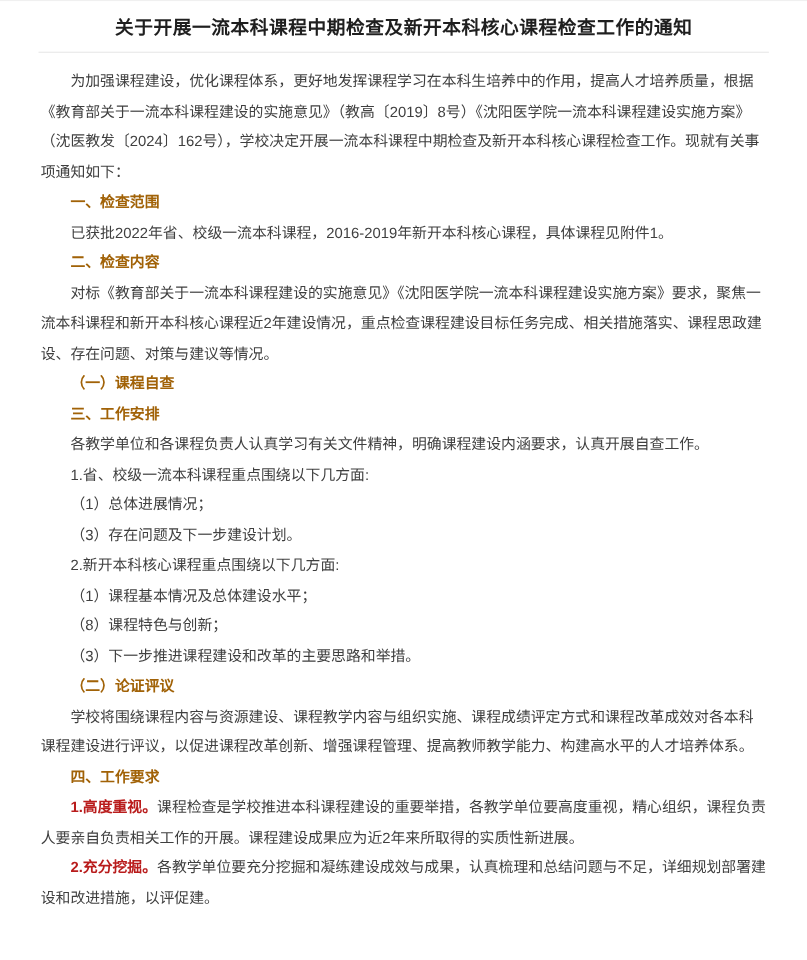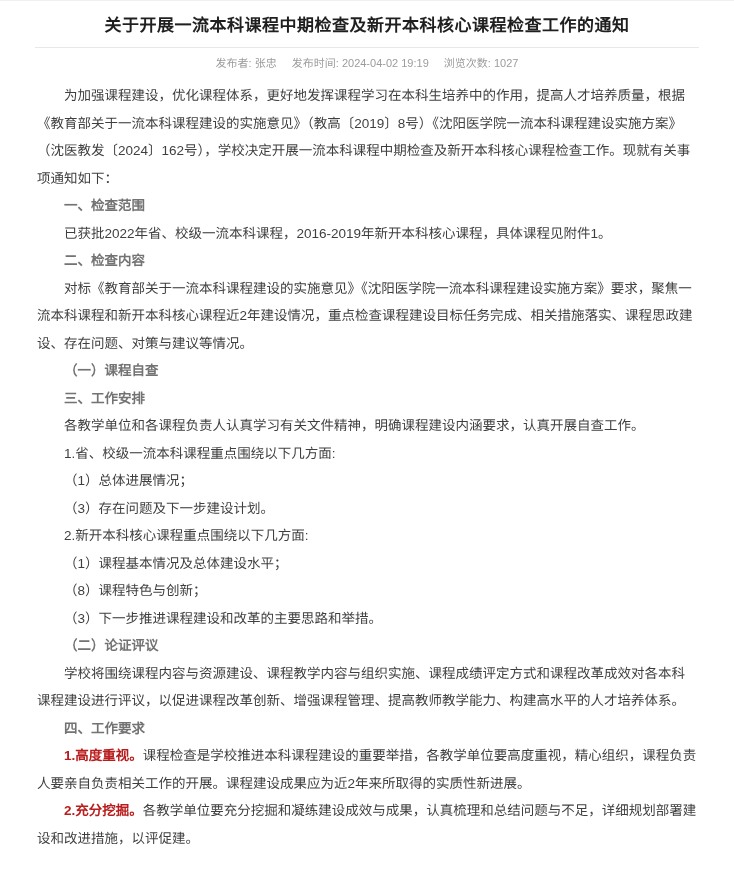--- a/index.html
+++ b/index.html
@@ -50,38 +50,33 @@
     line-height: 27.5px;
   }
   .notice-body p {
     margin: 0;
     padding: 0;
     text-indent: 2em;
     word-break: break-all;
   }
   .notice-body p.bold {
     font-weight: bold;
-    color: #737373;
+    color: #a16207;
   }
   .notice-body b {
     color: #b91c1c;
   }
 </style>
 </head>
 <body>
 
 <div class="page">
   <div class="notice-header">
     <h1 class="notice-title">关于开展一流本科课程中期检查及新开本科核心课程检查工作的通知</h1>
     <div class="title-divider"></div>
-    <div class="meta-bar">
-      <span>发布者: 张忠</span>
-      <span>发布时间: 2024-04-02 19:19</span>
-      <span>浏览次数:  1027</span>
-    </div>
   </div>
 
   <div class="notice-body">
       <p>为加强课程建设，优化课程体系，更好地发挥课程学习在本科生培养中的作用，提高人才培养质量，根据《教育部关于一流本科课程建设的实施意见》（教高〔2019〕8号）《沈阳医学院一流本科课程建设实施方案》（沈医教发〔2024〕162号），学校决定开展一流本科课程中期检查及新开本科核心课程检查工作。现就有关事项通知如下：</p>
       <p class="bold">一、检查范围</p>
       <p>已获批2022年省、校级一流本科课程，2016-2019年新开本科核心课程，具体课程见附件1。</p>
       <p class="bold">二、检查内容</p>
       <p>对标《教育部关于一流本科课程建设的实施意见》《沈阳医学院一流本科课程建设实施方案》要求，聚焦一流本科课程和新开本科核心课程近2年建设情况，重点检查课程建设目标任务完成、相关措施落实、课程思政建设、存在问题、对策与建议等情况。</p>
       <p class="bold">（一）课程自查</p>
       <p class="bold">三、工作安排</p>

